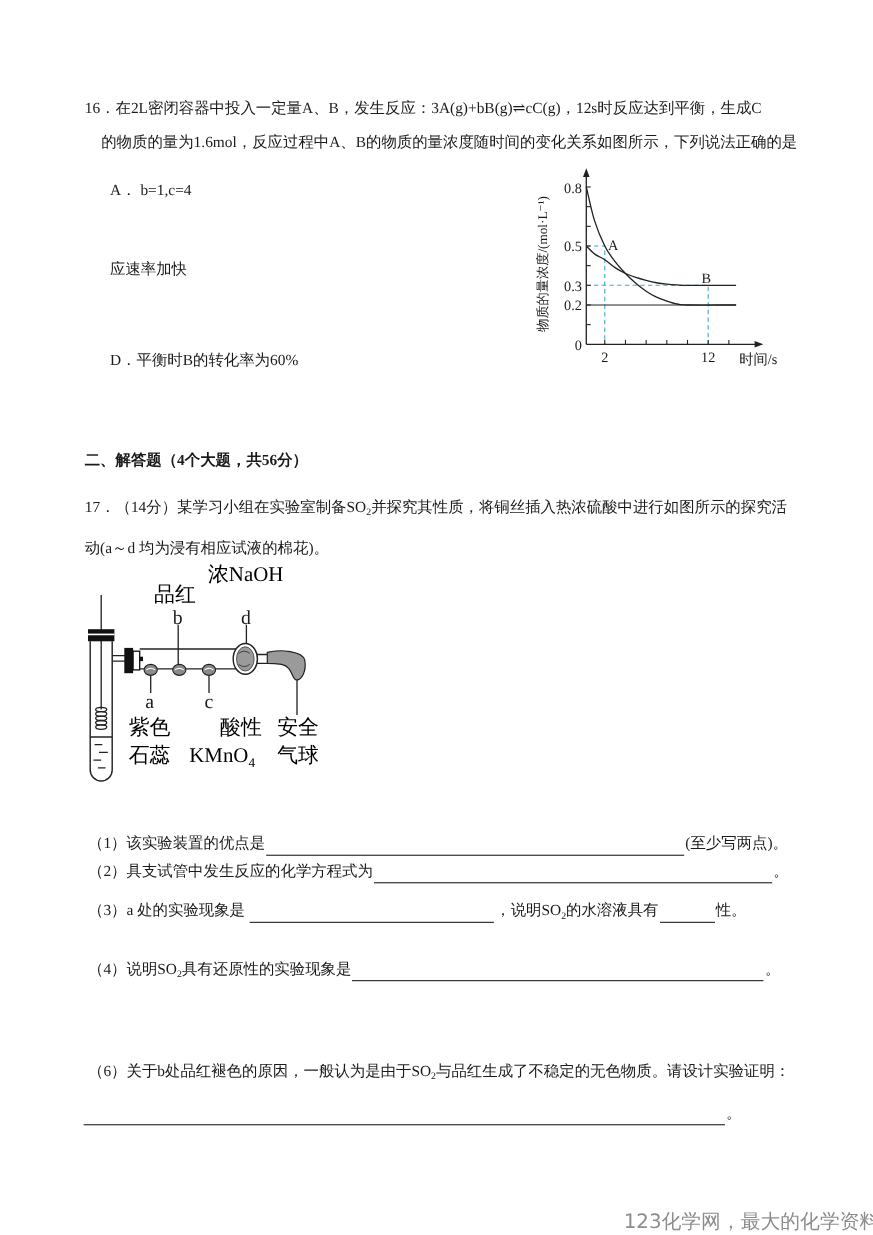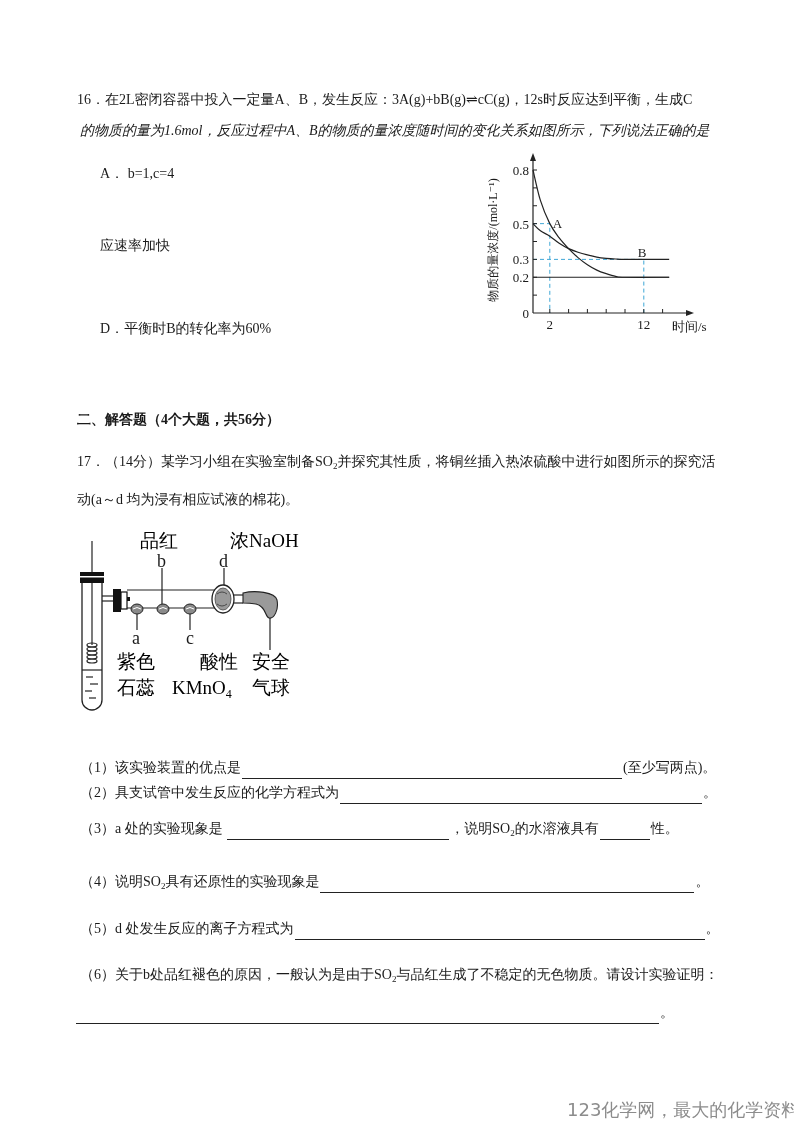--- a/index.html
+++ b/index.html
@@ -18,21 +18,21 @@
   #chart-svg text{font-family:"Liberation Serif","DejaVu Serif",serif;fill:#1a1a1a;}
 </style>
 </head>
 <body>
 
 <div class="page">
 
   <div class="line" style="left:77px;top:91px;">
     <span>16．</span><span>在2L密闭容器中投入一定量A、B，发生反应：3A(g)+bB(g)⇌cC(g)，12s时反应达到平衡，生成C</span>
   </div>
-  <div class="line" style="left:80px;top:122px;font-style:italic;">的物质的量为1.6mol，反应过程中A、B的物质的量浓度随时间的变化关系如图所示，下列说法正确的是</div>
+  <div class="line" style="left:92px;top:122px;">的物质的量为1.6mol，反应过程中A、B的物质的量浓度随时间的变化关系如图所示，下列说法正确的是</div>
 
   <div class="line" style="left:100px;top:165px;">
     <span>A．</span><span> b=1,c=4</span>
   </div>
   <div class="line" style="left:100px;top:237px;">应速率加快</div>
   <div class="line" style="left:100px;top:320px;">
     <span>D．</span><span>平衡时B的转化率为60%</span>
   </div>
 
   <svg id="chart-svg" style="position:absolute;left:470px;top:150px;" width="250" height="190" viewBox="470 150 250 190">
@@ -121,21 +121,21 @@
       <ellipse cx="190" cy="609" rx="6" ry="5" fill="#8a8a8a"></ellipse>
       <path d="M133,609 q4,-3 8,0 M159,609 q4,-3 8,0 M186,609 q4,-3 8,0" fill="none" stroke="#fff"></path>
     </g>
     <ellipse cx="223" cy="599" rx="11" ry="14" fill="#fff" stroke="#222" stroke-width="1.3"></ellipse>
     <ellipse cx="223" cy="599" rx="8" ry="11" fill="#9a9a9a" stroke="#444" stroke-width="0.8"></ellipse>
     <path d="M217,594 q5,-4 10,0 M217,604 q5,4 10,0" fill="none" stroke="#333" stroke-width="0.8"></path>
     <path d="M243,593 C255,590 275,592 277,600 C279,610 274,619 269,618 C265,617 266,606 256,604 C250,603 246,603 243,603 Z" fill="#9a9a9a" stroke="#222" stroke-width="1.1"></path>
   </svg>
 
   <div class="dlabel" style="left:140px;top:530px;">品红</div>
-  <div class="dlabel" style="left:189px;top:530px;margin-left:41px;">浓NaOH</div>
+  <div class="dlabel" style="left:189px;top:512px;">浓NaOH</div>
   <div class="dletter" style="left:157px;top:551px;">b</div>
   <div class="dletter" style="left:219px;top:551px;">d</div>
   <div class="dletter" style="left:132px;top:628px;">a</div>
   <div class="dletter" style="left:186px;top:628px;">c</div>
   <div class="dlabel" style="left:117px;top:651px;">紫色</div>
   <div class="dlabel" style="left:117px;top:677px;">石蕊</div>
   <div class="dlabel" style="left:175px;top:651px;margin-left:25px;">酸性</div>
   <div class="dlabel" style="left:172px;top:677px;"><span>KMnO</span><sub style="font-size:12px;vertical-align:-4px;">4</sub></div>
   <div class="dlabel" style="left:252px;top:651px;">安全</div>
   <div class="dlabel" style="left:252px;top:677px;">气球</div>
@@ -145,23 +145,20 @@
   </div>
   <div class="line" style="left:80px;top:784px;">
     <span>（2）具支试管中发生反应的化学方程式为</span><input class="blank" style="width: 362px;" value=""><span>。</span>
   </div>
   <div class="line" style="left:80px;top:820px;">
     <span>（3）a 处的实验现象是 </span><input class="blank" style="width: 222px;" value=""><span>，说明SO</span><sub>2</sub><span>的水溶液具有</span><input class="blank" style="width: 50px;" value=""><span>性。</span>
   </div>
   <div class="line" style="left:80px;top:873px;">
     <span>（4）说明SO</span><sub>2</sub><span>具有还原性的实验现象是</span><input class="blank" style="width: 374px;" value=""><span>。</span>
   </div>
-  <div class="line" style="left:80px;top:920px;">
-    <span>（5）d 处发生反应的离子方程式为</span><input class="blank" style="width: 410px;" value=""><span>。</span>
-  </div>
   <div class="line" style="left:80px;top:966px;">
     <span>（6）关于b处品红褪色的原因，一般认为是由于SO</span><sub>2</sub><span>与品红生成了不稳定的无色物质。请设计实验证明：</span>
   </div>
   <div class="line" style="left:75px;top:1004px;">
     <input class="blank" style="width: 583px;" value=""><span>。</span>
   </div>
 
   <div class="footer">123化学网，最大的化学资料库</div>
 </div>
 

